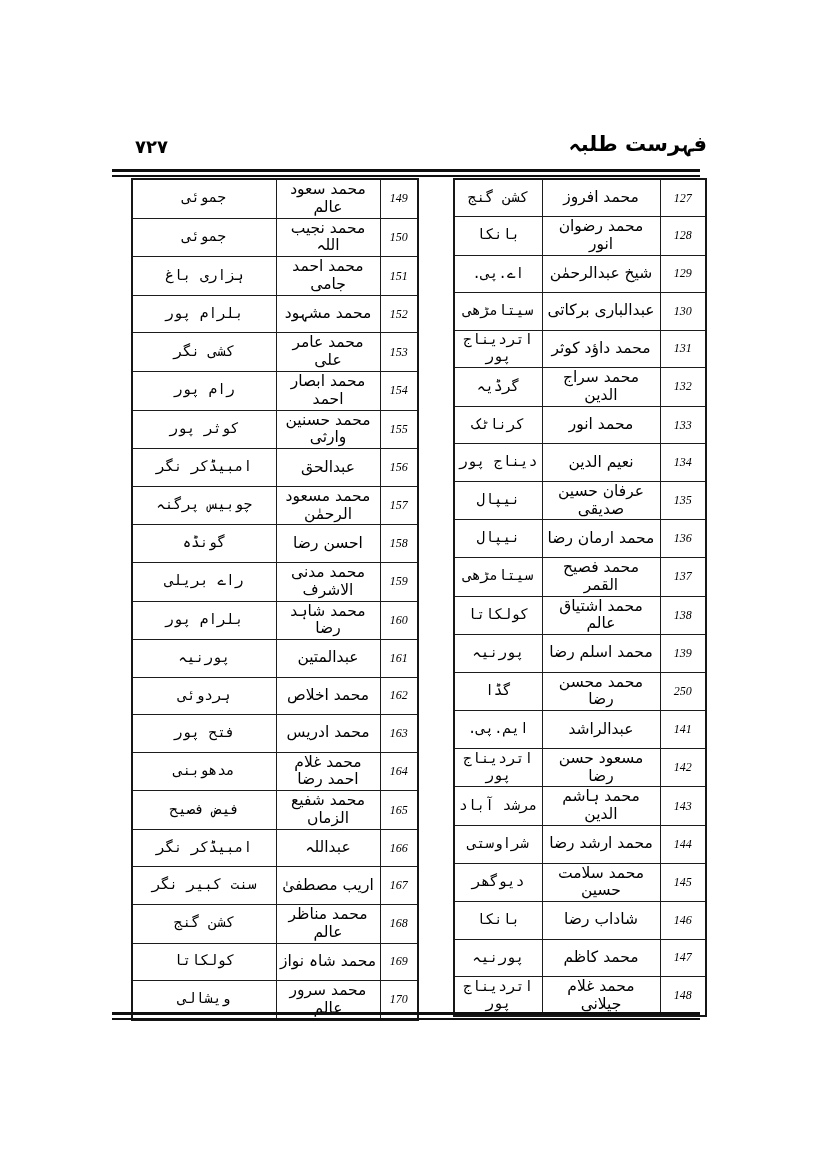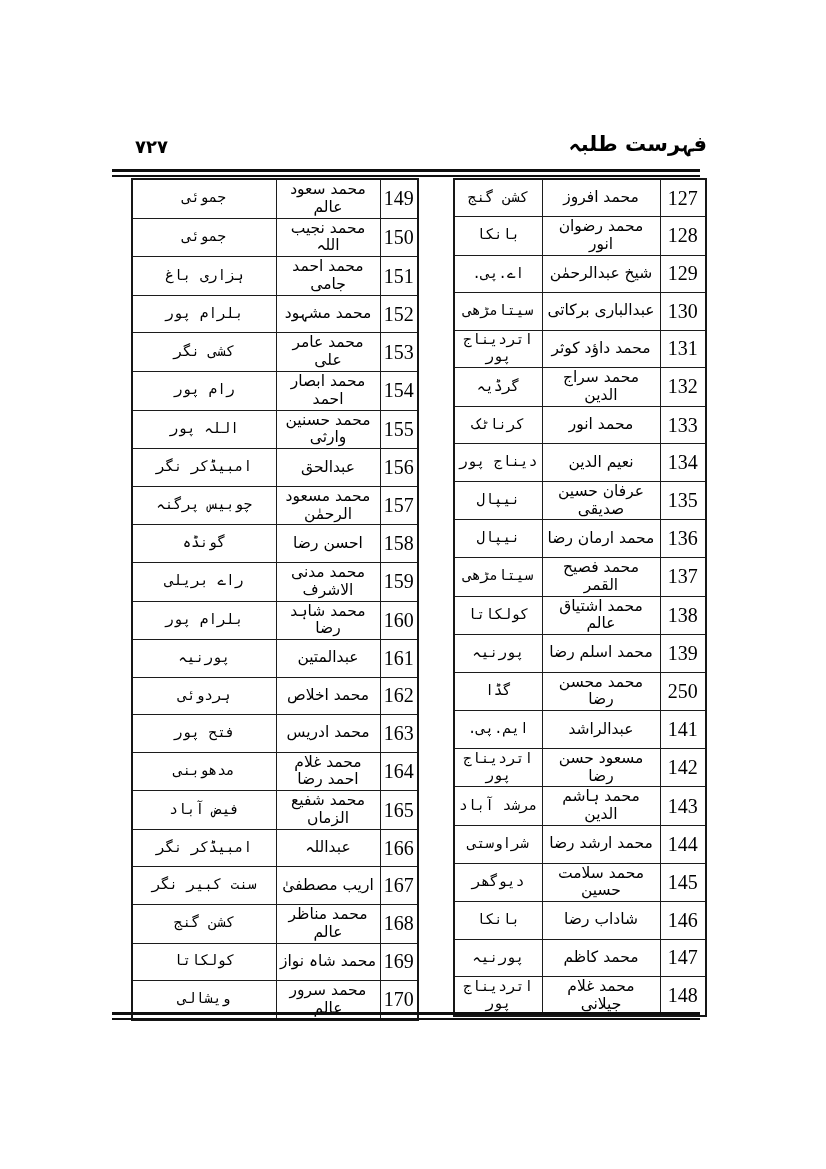--- a/index.html
+++ b/index.html
@@ -72,22 +72,23 @@
   table.students td {
     border: 1px solid #1c1c1c;
     text-align: center;
     vertical-align: middle;
     padding: 1px 3px;
     overflow: hidden;
   }
   table.students tr { height: 37.5px; }
   td.num {
     font-family: "Liberation Serif", serif;
-    font-size: 20px;
+    font-size: 12px;
     direction: ltr;
+    font-style: italic;
   }
   td.name {
     font-size: 15.5px;
     line-height: 1.15;
   }
   td.place {
     font-size: 14.5px;
     line-height: 1.15;
     font-family: Liberation Mono, monospace;
   }
@@ -269,21 +270,21 @@
             <td class="place">کشی نگر</td>
           </tr>
           <tr>
             <td class="num">154</td>
             <td class="name">محمد ابصار احمد</td>
             <td class="place">رام پور</td>
           </tr>
           <tr>
             <td class="num">155</td>
             <td class="name">محمد حسنین وارثی</td>
-            <td class="place">اللہ پور</td>
+            <td class="place">کوثر پور</td>
           </tr>
           <tr>
             <td class="num">156</td>
             <td class="name">عبدالحق</td>
             <td class="place">امبیڈکر نگر</td>
           </tr>
           <tr>
             <td class="num">157</td>
             <td class="name">محمد مسعود الرحمٰن</td>
             <td class="place">چوبیس پرگنہ</td>
@@ -319,21 +320,21 @@
             <td class="place">فتح پور</td>
           </tr>
           <tr>
             <td class="num">164</td>
             <td class="name">محمد غلام احمد رضا</td>
             <td class="place">مدھوبنی</td>
           </tr>
           <tr>
             <td class="num">165</td>
             <td class="name">محمد شفیع الزماں</td>
-            <td class="place">فیض آباد</td>
+            <td class="place">فیض فصیح</td>
           </tr>
           <tr>
             <td class="num">166</td>
             <td class="name">عبداللہ</td>
             <td class="place">امبیڈکر نگر</td>
           </tr>
           <tr>
             <td class="num">167</td>
             <td class="name">اریب مصطفیٰ</td>
             <td class="place">سنت کبیر نگر</td>

